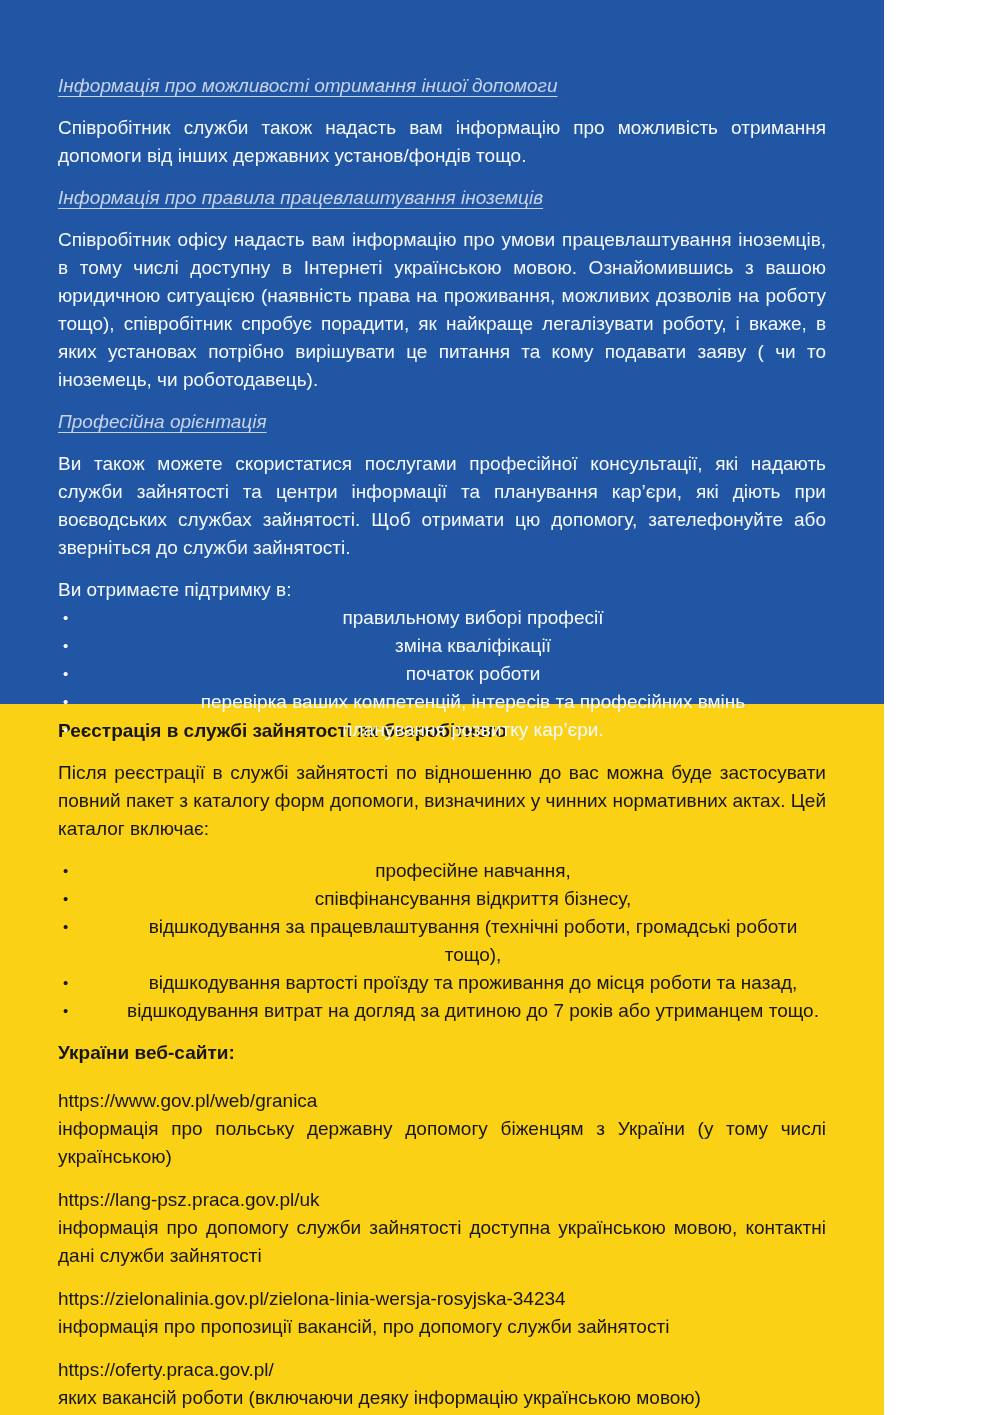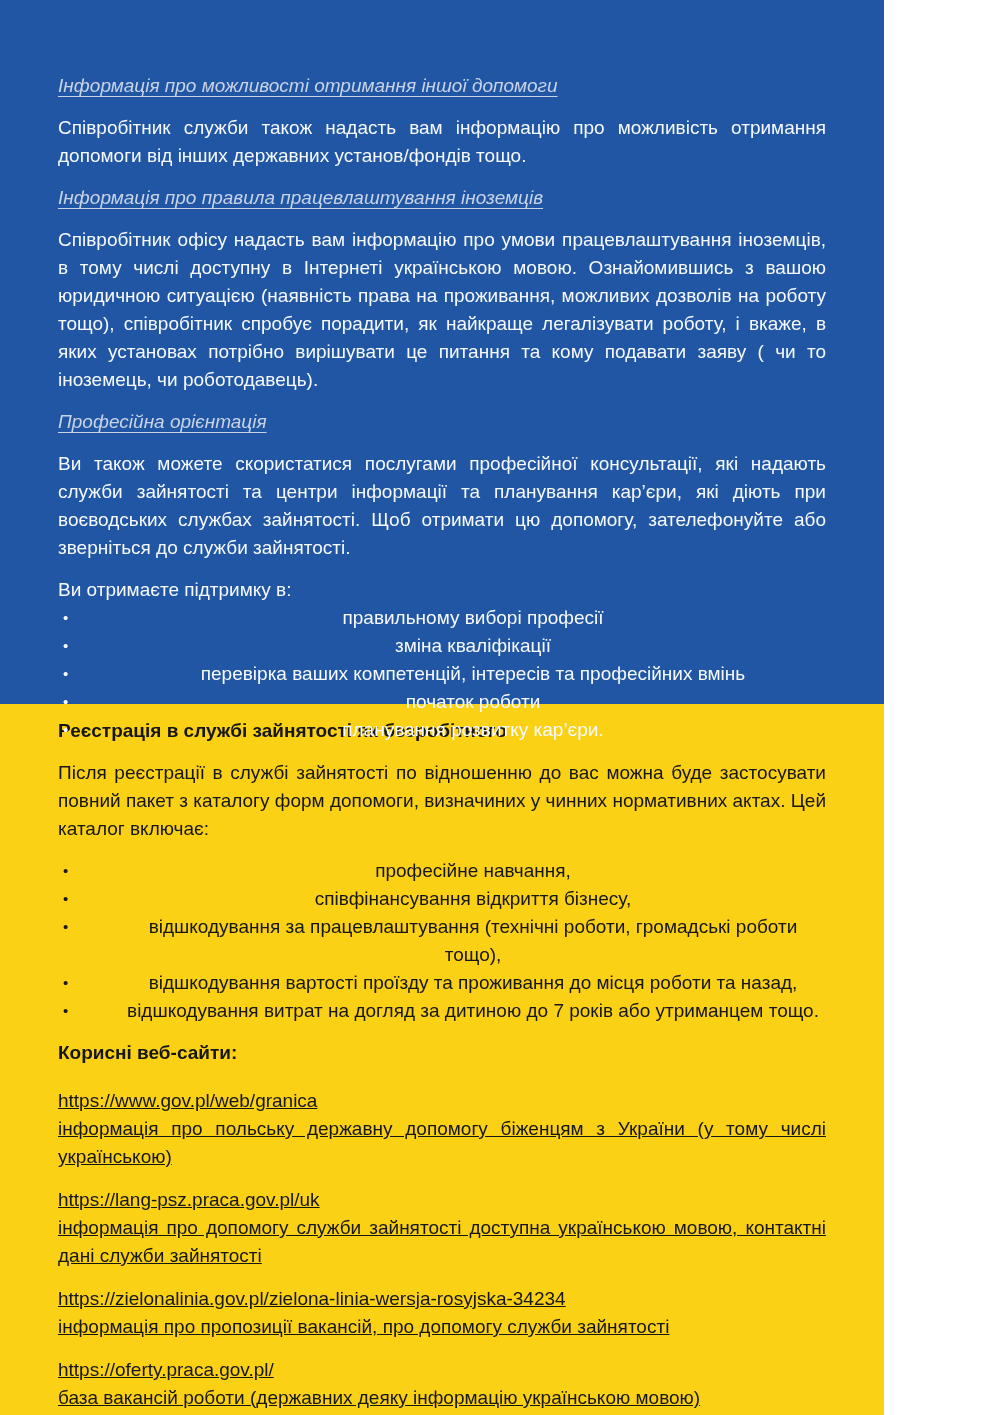--- a/index.html
+++ b/index.html
@@ -68,21 +68,21 @@
     font-size: 19px;
     margin: 0 0 14px 0;
     line-height: 28px;
   }
   .websites-heading {
     font-weight: 700;
     font-size: 19px;
     margin: 14px 0 20px 0;
     line-height: 28px;
   }
-  .site-block { margin: 0 0 15px 0; text-decoration: underline; }
+  .site-block { margin: 0 0 15px 0; }
   .site-url { line-height: 28px; color: #161616; text-decoration: none; display: block; }
   .site-desc { text-align: justify; line-height: 28px; }
 </style>
 </head>
 <body>
 
 <div class="page">
 
   <section class="blue-section">
 
@@ -92,57 +92,57 @@
     <h2 class="blue-heading">Інформація про правила працевлаштування іноземців</h2>
     <p class="para">Співробітник офісу надасть вам інформацію про умови працевлаштування іноземців, в тому числі доступну в Інтернеті українською мовою. Ознайомившись з вашою юридичною ситуацією (наявність права на проживання, можливих дозволів на роботу тощо), співробітник спробує порадити, як найкраще легалізувати роботу, і вкаже, в яких установах потрібно вирішувати це питання та кому подавати заяву ( чи то іноземець, чи роботодавець).</p>
 
     <h2 class="blue-heading">Професійна орієнтація</h2>
     <p class="para">Ви також можете скористатися послугами професійної консультації, які надають служби зайнятості та центри інформації та планування кар’єри, які діють при воєводських службах зайнятості. Щоб отримати цю допомогу, зателефонуйте або зверніться до служби зайнятості.</p>
 
     <p class="intro">Ви отримаєте підтримку в:</p>
     <ul class="bullet-list">
       <li>правильному виборі професії</li>
       <li>зміна кваліфікації</li>
+      <li>початок роботи</li>
       <li>перевірка ваших компетенцій, інтересів та професійних вмінь</li>
-      <li>початок роботи</li>
       <li>планування розвитку кар’єри.</li>
     </ul>
 
   </section>
 
   <section class="yellow-section">
 
     <h2 class="yellow-heading">Реєстрація в службі зайнятості як безробітного</h2>
     <p class="para">Після реєстрації в службі зайнятості по відношенню до вас можна буде застосувати повний пакет з каталогу форм допомоги, визначиних у чинних нормативних актах. Цей каталог включає:</p>
 
     <ul class="bullet-list">
       <li>професійне навчання,</li>
       <li>співфінансування відкриття бізнесу,</li>
       <li>відшкодування за працевлаштування (технічні роботи, громадські роботи тощо),</li>
       <li>відшкодування вартості проїзду та проживання до місця роботи та назад,</li>
       <li>відшкодування витрат на догляд за дитиною до 7 років або утриманцем тощо.</li>
     </ul>
 
-    <h3 class="websites-heading">Корисні веб-сайти:</h3>
+    <h3 class="websites-heading">України веб-сайти:</h3>
 
     <div class="site-block">
       <a href="#" class="site-url">https://www.gov.pl/web/granica</a>
       <div class="site-desc">інформація про польську державну допомогу біженцям з України (у тому числі українською)</div>
     </div>
 
     <div class="site-block">
       <a href="#" class="site-url">https://lang-psz.praca.gov.pl/uk</a>
       <div class="site-desc">інформація про допомогу служби зайнятості доступна українською мовою, контактні дані служби зайнятості</div>
     </div>
 
     <div class="site-block">
       <a href="#" class="site-url">https://zielonalinia.gov.pl/zielona-linia-wersja-rosyjska-34234</a>
       <div class="site-desc">інформація про пропозиції вакансій, про допомогу служби зайнятості</div>
     </div>
 
     <div class="site-block">
       <a href="#" class="site-url">https://oferty.praca.gov.pl/</a>
-      <div class="site-desc">база вакансій роботи (державних деяку інформацію українською мовою)</div>
+      <div class="site-desc">яких вакансій роботи (включаючи деяку інформацію українською мовою)</div>
     </div>
 
   </section>
 
 </div>
 
 </body></html>

